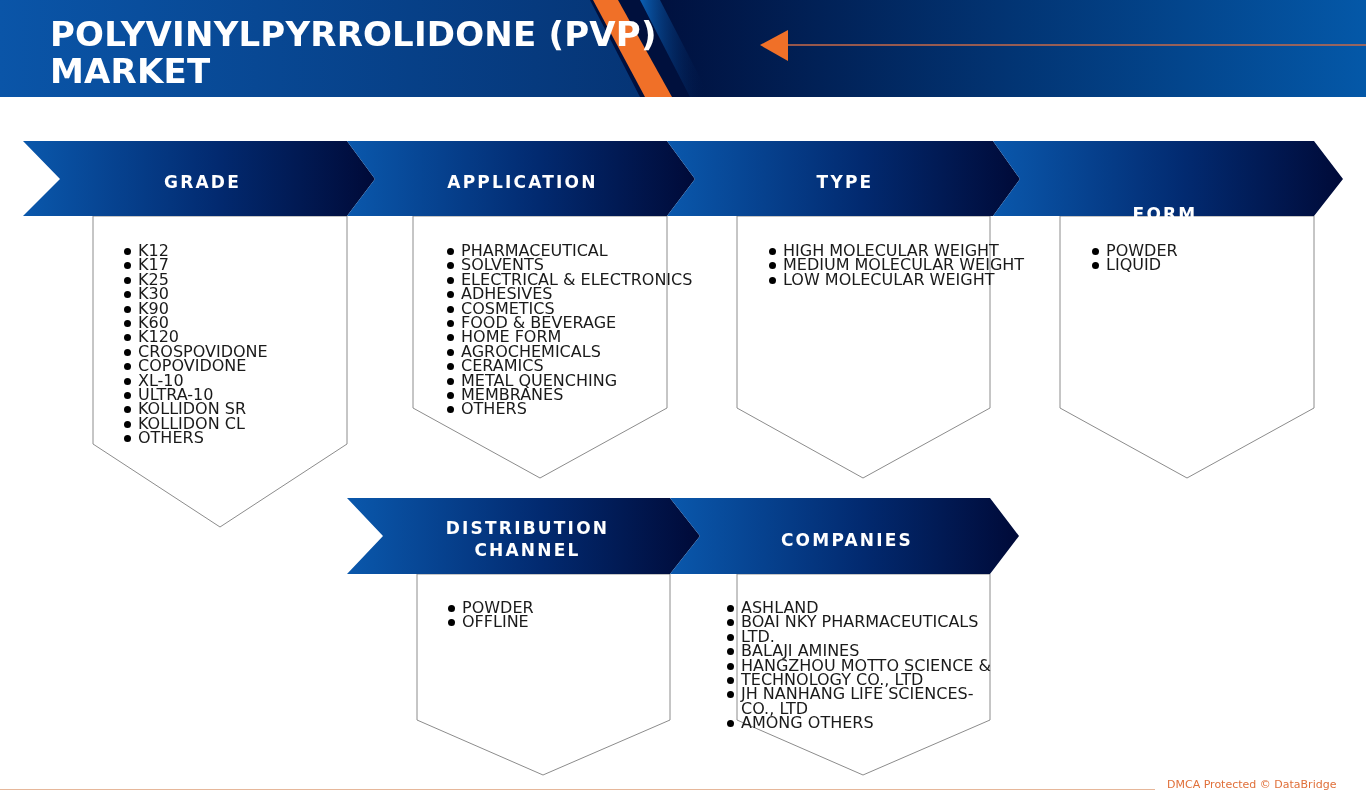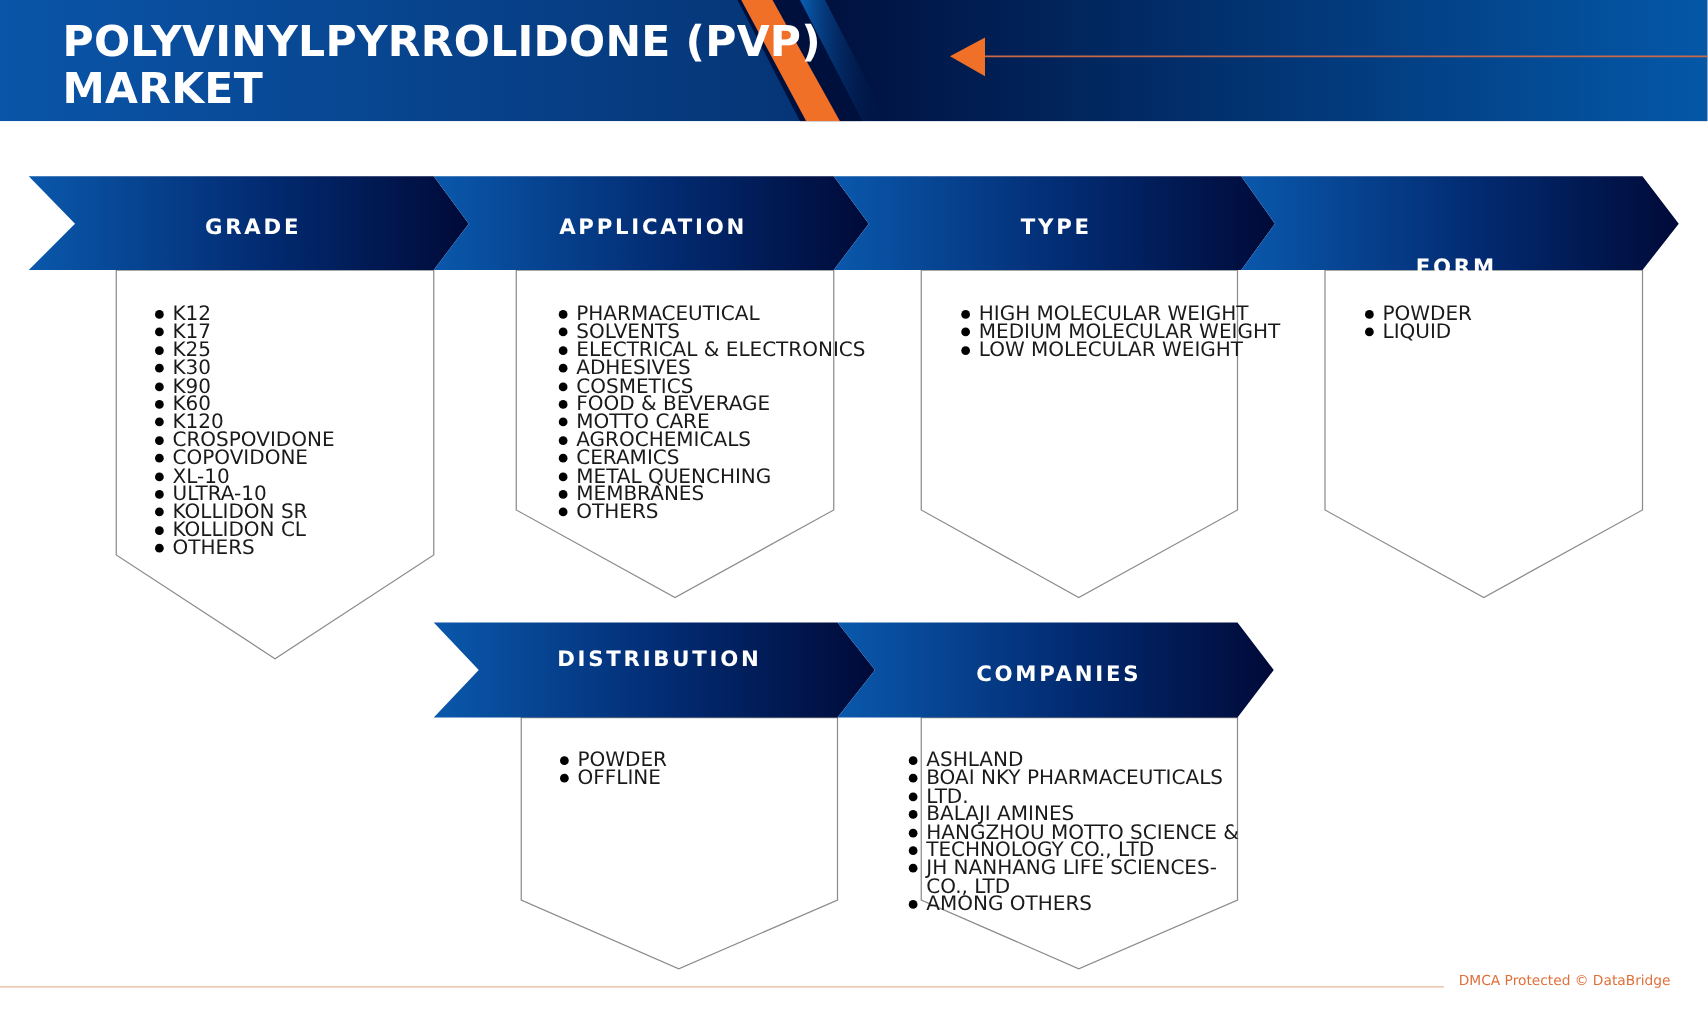--- a/index.html
+++ b/index.html
@@ -80,20 +80,21 @@
   <polygon points="347,498 670,498 700,536 670,574 347,574 383,536" fill="url(#cg)"></polygon>
   <polygon points="670,498 990,498 1019,536 990,574 670,574 700,536" fill="url(#cg)"></polygon>
 </svg>
 
 <div class="chev-label" style="left:120px; top:171px; width:165px;">GRADE</div>
 <div class="chev-label" style="left:420px; top:171px; width:205px;">APPLICATION</div>
 <div class="chev-label" style="left:770px; top:171px; width:150px;">TYPE</div>
 <div class="chev-label" style="left:1090px; top:171px; width:150px;margin-top:32px;">FORM</div>
 <div class="chev-label" style="left:420px; top:517px; width:215px;">
   <div>DISTRIBUTION</div>
+  <div>CHANNEL</div>
 </div>
 <div class="chev-label" style="left:757px; top:529px; width:180px;">COMPANIES</div>
 
 <ul class="list" style="left:123px; top:244px;">
   <li class="bullet">K12</li>
   <li class="bullet">K17</li>
   <li class="bullet">K25</li>
   <li class="bullet">K30</li>
   <li class="bullet">K90</li>
   <li class="bullet">K60</li>
@@ -107,21 +108,21 @@
   <li class="bullet">OTHERS</li>
 </ul>
 
 <ul class="list" style="left:446px; top:244px;">
   <li class="bullet">PHARMACEUTICAL</li>
   <li class="bullet">SOLVENTS</li>
   <li class="bullet">ELECTRICAL &amp; ELECTRONICS</li>
   <li class="bullet">ADHESIVES</li>
   <li class="bullet">COSMETICS</li>
   <li class="bullet">FOOD &amp; BEVERAGE</li>
-  <li class="bullet">MOTTO CARE</li>
+  <li class="bullet">HOME FORM</li>
   <li class="bullet">AGROCHEMICALS</li>
   <li class="bullet">CERAMICS</li>
   <li class="bullet">METAL QUENCHING</li>
   <li class="bullet">MEMBRANES</li>
   <li class="bullet">OTHERS</li>
 </ul>
 
 <ul class="list" style="left:768px; top:244px;">
   <li class="bullet">HIGH MOLECULAR WEIGHT</li>
   <li class="bullet">MEDIUM MOLECULAR WEIGHT</li>

